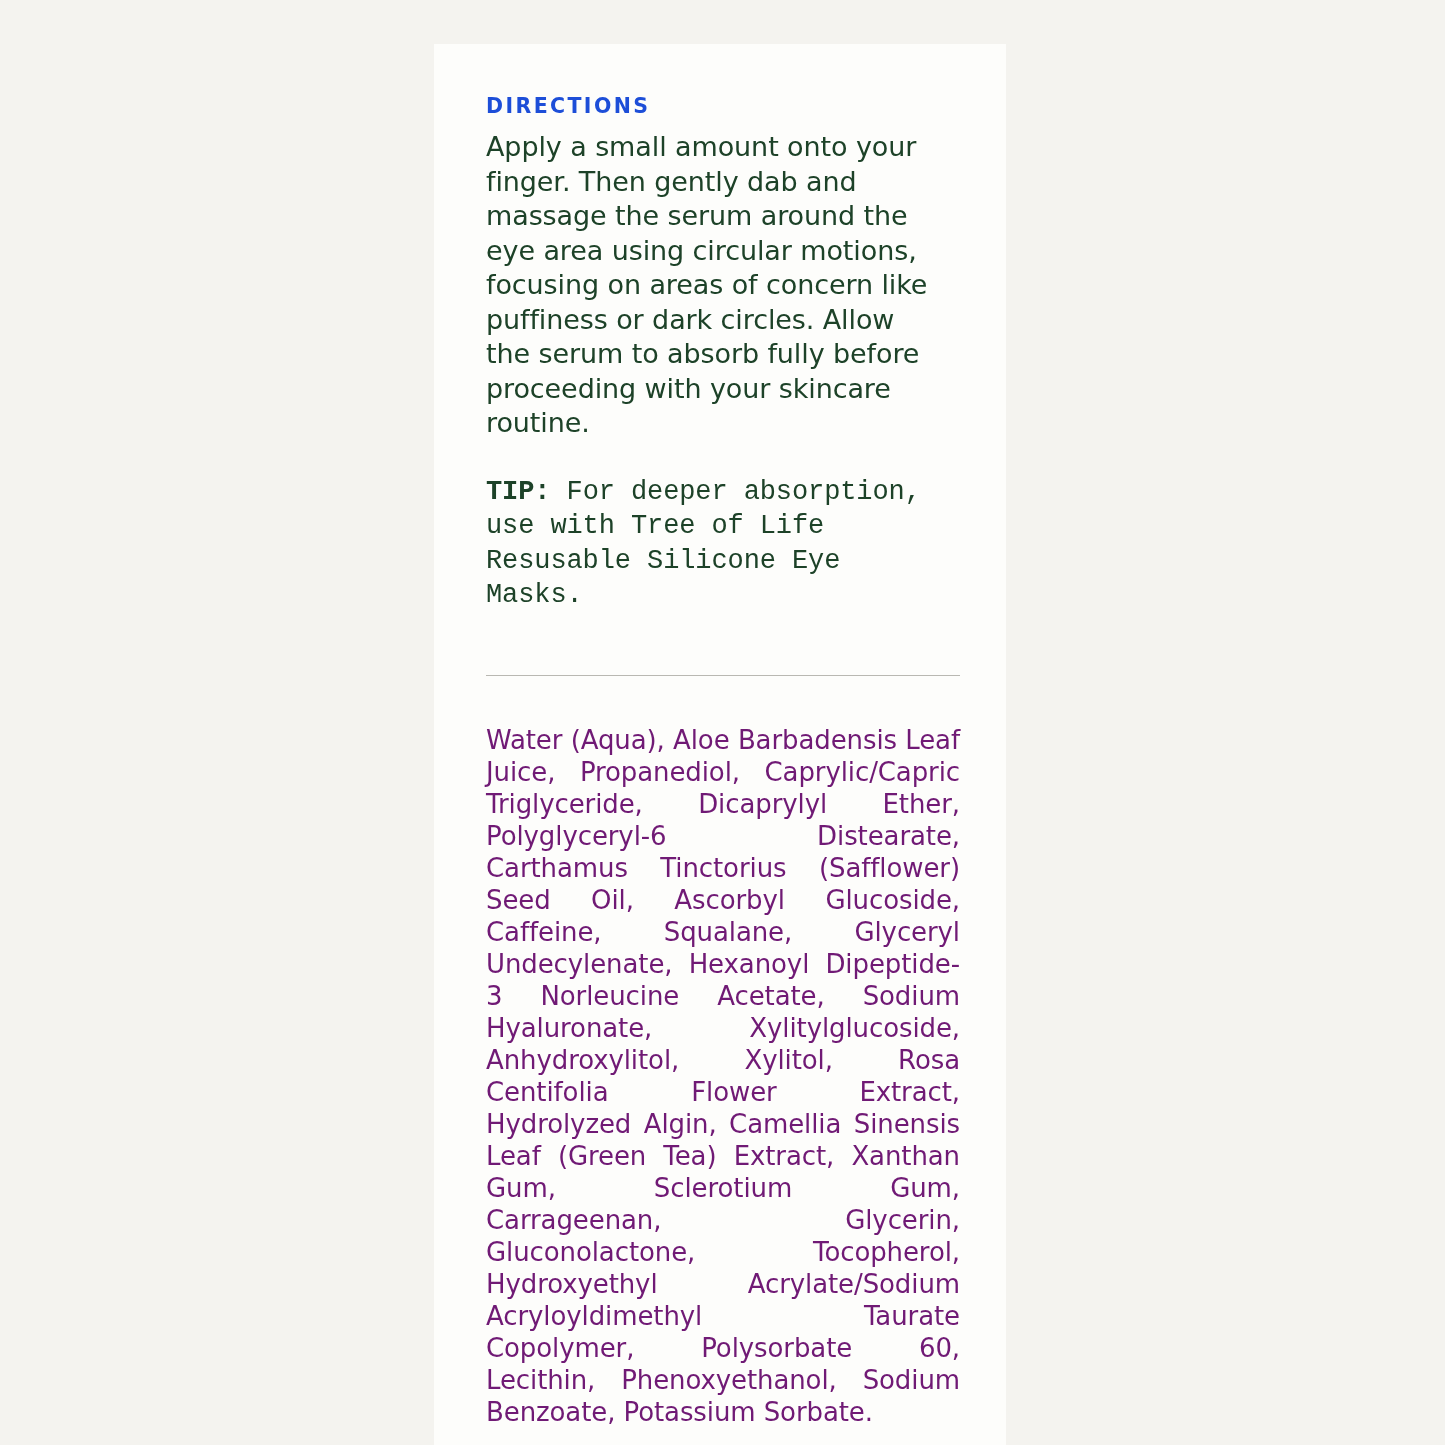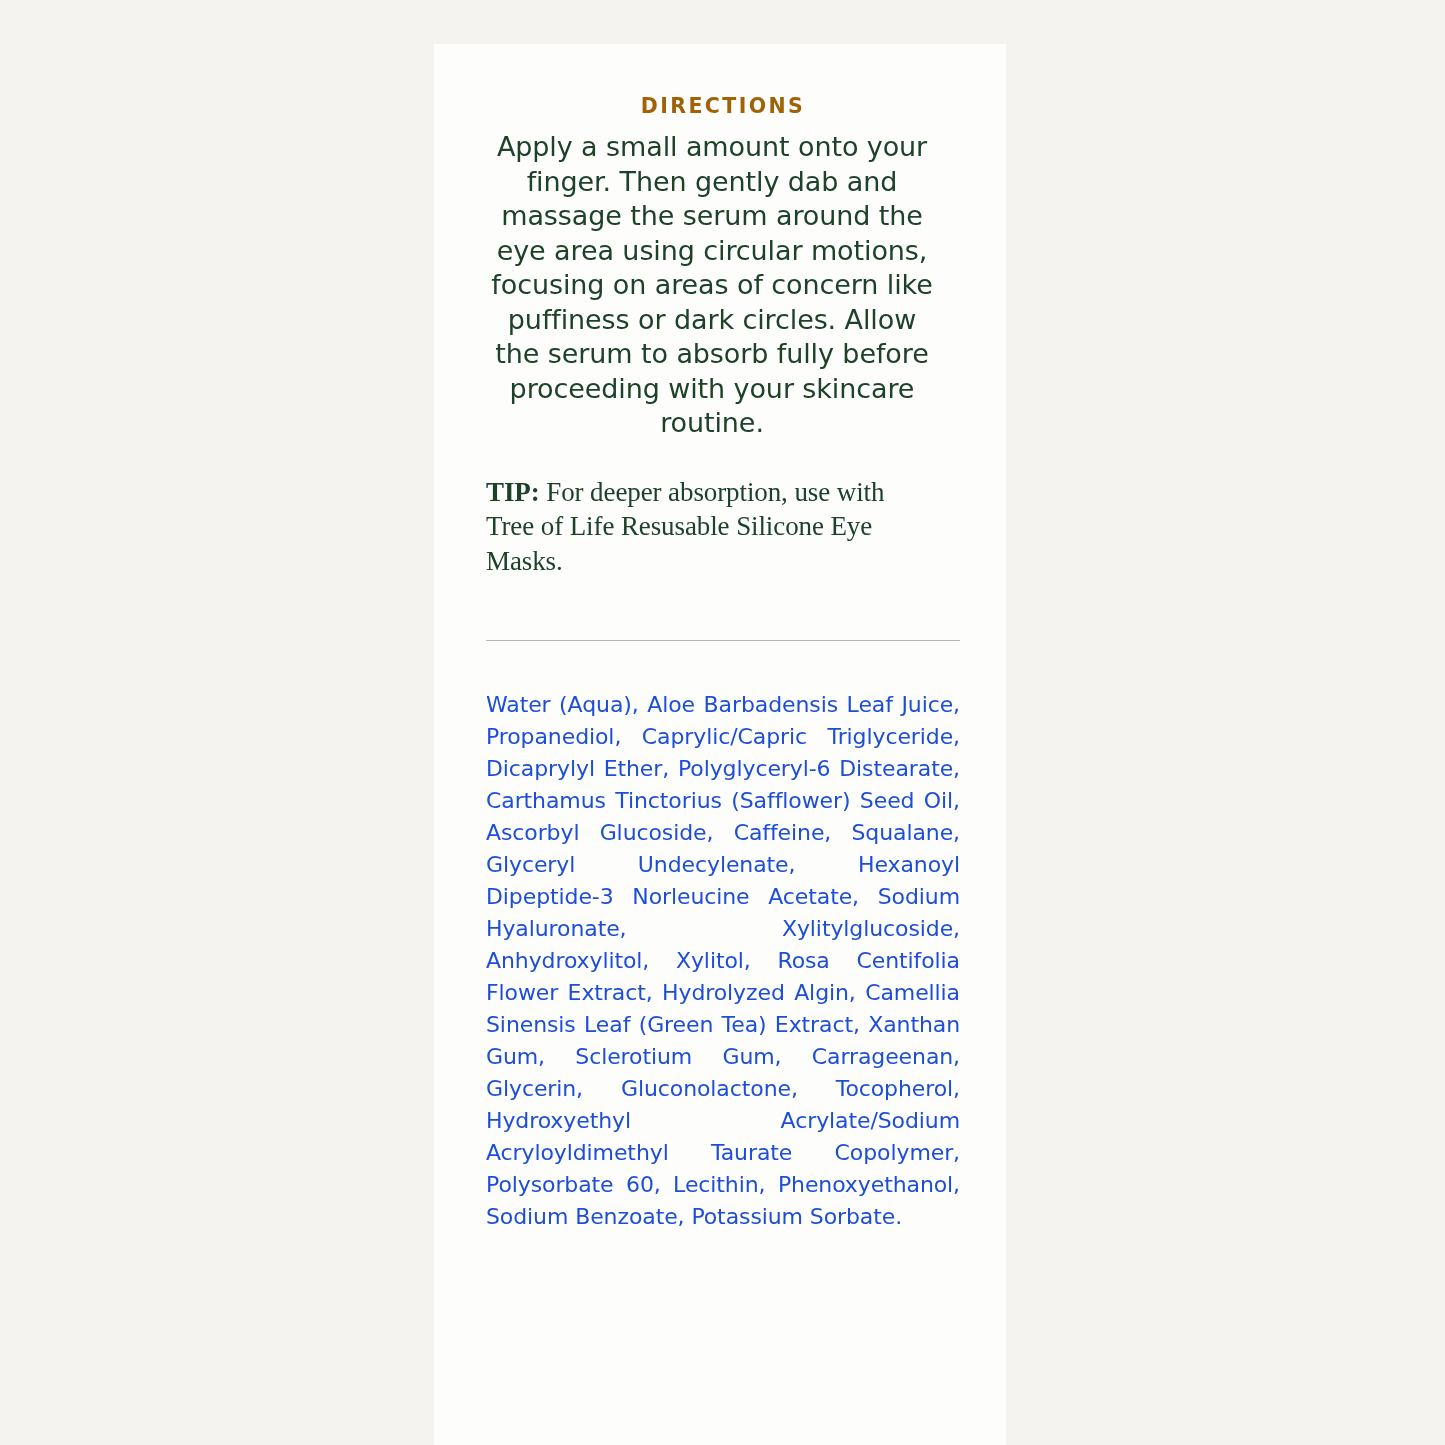--- a/index.html
+++ b/index.html
@@ -27,38 +27,36 @@
     position: absolute;
     left: 52px;
     top: 50px;
     width: 474px;
   }
   .section-heading {
     font-family: "DejaVu Sans", sans-serif;
     font-size: 20.5px;
     font-weight: 700;
     letter-spacing: 2.4px;
-    color: #a16207;
+    color: #1d4ed8;
     margin: 0 0 12px 0;
     text-transform: uppercase;
-    text-align: center;
   }
   .directions-body {
     font-family: "DejaVu Sans", sans-serif;
     font-size: 27px;
     line-height: 34.5px;
     color: #1d4228;
     font-weight: 500;
     margin: 0;
     width: 452px;
     letter-spacing: -0.1px;
-    text-align: center;
   }
   .tip-block {
-    font-family: Liberation Serif, serif;
+    font-family: Liberation Mono, monospace;
     font-size: 27px;
     line-height: 34.5px;
     color: #1d4228;
     font-weight: 500;
     margin: 34px 0 0 0;
     width: 452px;
     letter-spacing: -0.1px;
   }
   .tip-label {
     font-weight: 700;
@@ -67,23 +65,23 @@
     margin: 62px 0 0 0;
     border: 0;
     border-top: 1px solid #b9b8b2;
     width: 474px;
   }
   .ingredients-section {
     margin-top: 48px;
   }
   .ingredients-body {
     font-family: "DejaVu Sans", sans-serif;
-    font-size: 22px;
+    font-size: 26px;
     line-height: 32px;
-    color: #1d4ed8;
+    color: #701a75;
     font-weight: 500;
     margin: 0;
     width: 474px;
     text-align: justify;
     text-align-last: left;
     hyphens: none;
     letter-spacing: -0.1px;
   }
 </style>
 </head>

